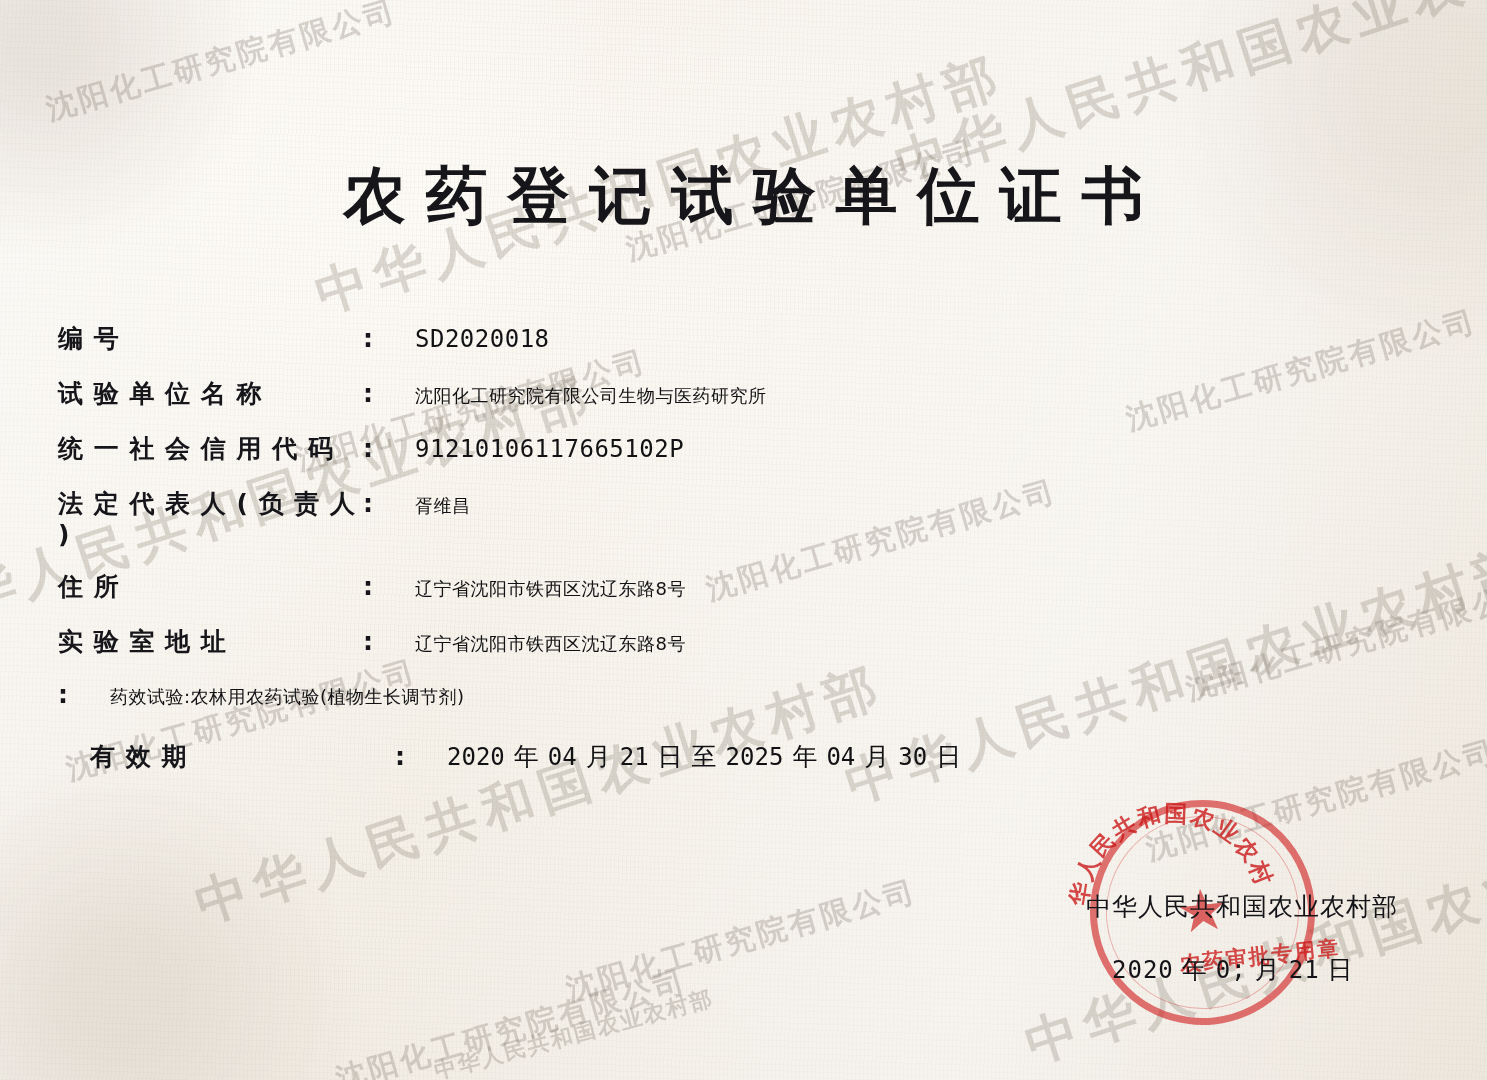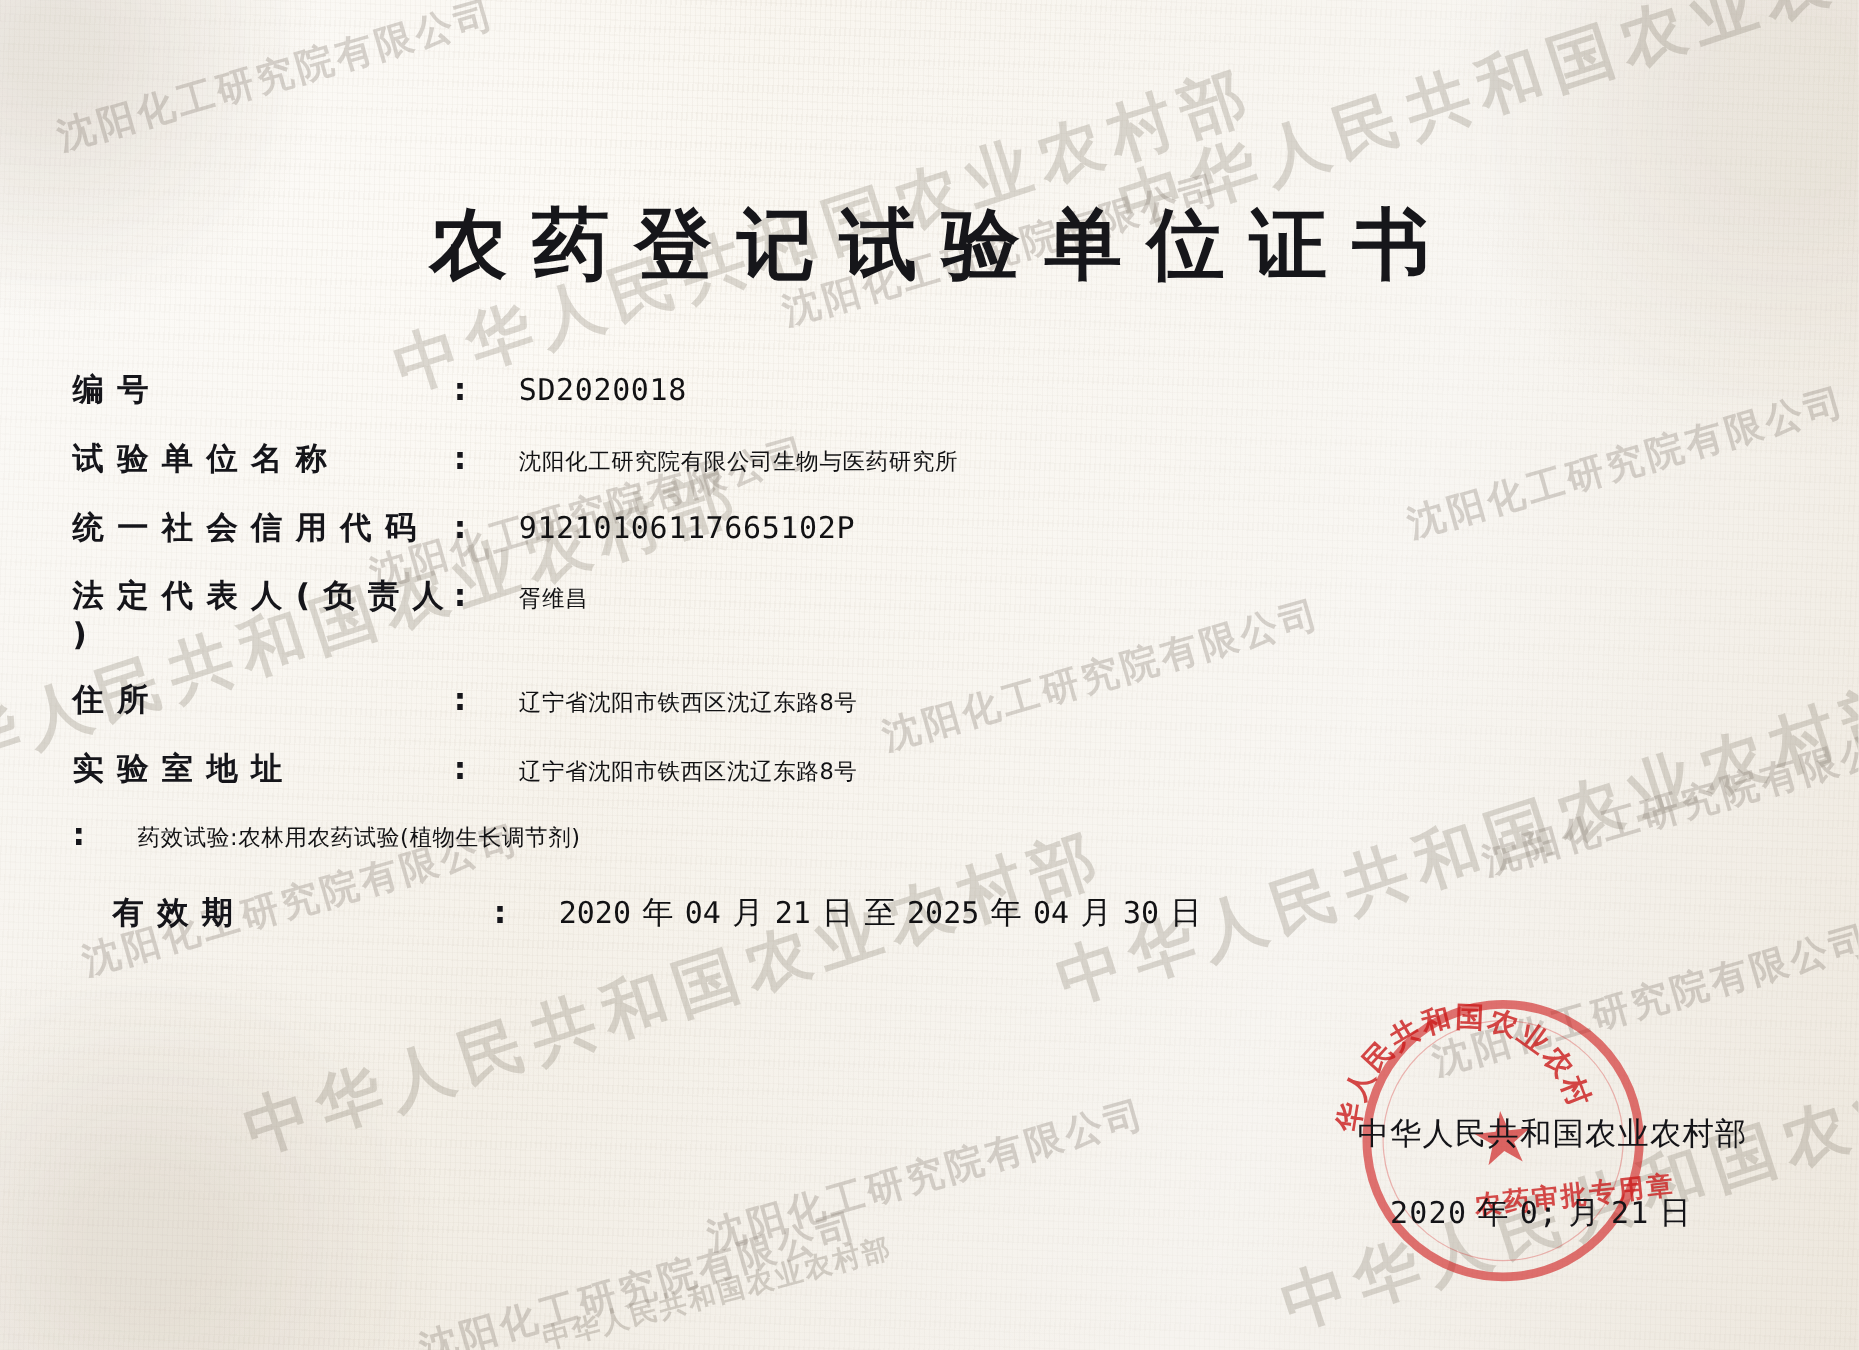--- a/index.html
+++ b/index.html
@@ -84,21 +84,21 @@
     letter-spacing: 20px;
     text-indent: 20px;
     color: #16161a;
     font-family: "DejaVu Sans", "Liberation Sans", sans-serif;
     margin-top: 36px;
   }
 
   
   .fields {
     position: absolute;
-    top: 295px;
+    top: 322px;
     left: 58px;
     width: 1340px;
   }
   .row {
     display: flex;
     align-items: baseline;
     margin-bottom: 21px;
     min-height: 34px;
   }
   .row.gap-extra {

